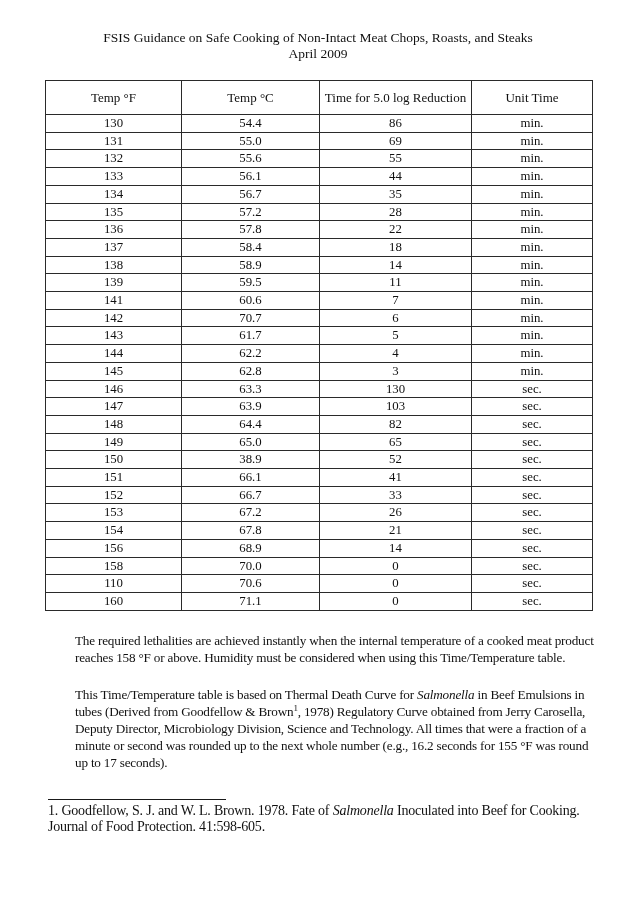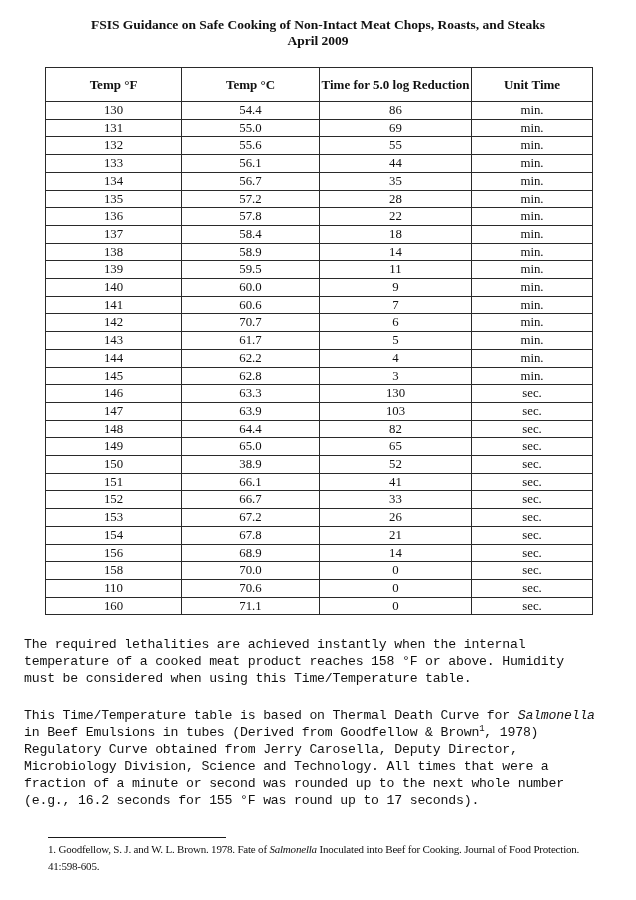--- a/index.html
+++ b/index.html
@@ -6,69 +6,67 @@
   .page {
     position: relative;
     width: 636px;
     height: 900px;
     background: #ffffff;
     color: #111111;
     font-family: "Liberation Serif", "DejaVu Serif", serif;
     overflow: hidden;
   }
   .title-block {
-    padding-top: 17px;
+    padding-top: 30px;
     text-align: center;
-    font-weight: bold;
+    font-weight: normal;
     font-size: 13.5px;
     line-height: 15.5px;
   }
   .doc-table {
     margin: 19px 0 0 45px;
     width: 547px;
     border-collapse: collapse;
     table-layout: fixed;
   }
   .doc-table th, .doc-table td {
     border: 1px solid #2a2a2a;
     text-align: center;
     vertical-align: middle;
     font-weight: normal;
     padding: 0;
   }
   .doc-table th {
     height: 33px;
     font-size: 13px;
     line-height: 15px;
-    font-weight: bold;
   }
   .doc-table td {
     height: 16.7px;
     font-size: 12.8px;
     line-height: 16.7px;
     overflow: hidden;
     white-space: nowrap;
   }
   .note {
-    margin: 20px 38px 0 24px;
+    margin: 20px 38px 0 75px;
     font-size: 13.2px;
     line-height: 17px;
     letter-spacing: -0.2px;
-    font-family: Liberation Mono, monospace;
   }
   .note.first { margin-top: 21px; }
   .footnote-rule {
     margin: 28px 0 3px 48px;
     width: 178px;
     height: 0;
     border-top: 1.5px solid #1a1a1a;
   }
   .footnote {
     margin: 0 38px 0 48px;
-    font-size: 11px;
+    font-size: 14px;
     line-height: 16.5px;
     letter-spacing: -0.2px;
   }
   sup { font-size: 9px; line-height: 0; vertical-align: super; }
 </style>
 </head>
 <body>
 
 <div class="page">
 
@@ -147,26 +145,20 @@
           <td>14</td>
           <td>min.</td>
         </tr>
         <tr>
           <td>139</td>
           <td>59.5</td>
           <td>11</td>
           <td>min.</td>
         </tr>
         <tr>
-          <td>140</td>
-          <td>60.0</td>
-          <td>9</td>
-          <td>min.</td>
-        </tr>
-        <tr>
           <td>141</td>
           <td>60.6</td>
           <td>7</td>
           <td>min.</td>
         </tr>
         <tr>
           <td>142</td>
           <td>70.7</td>
           <td>6</td>
           <td>min.</td>

